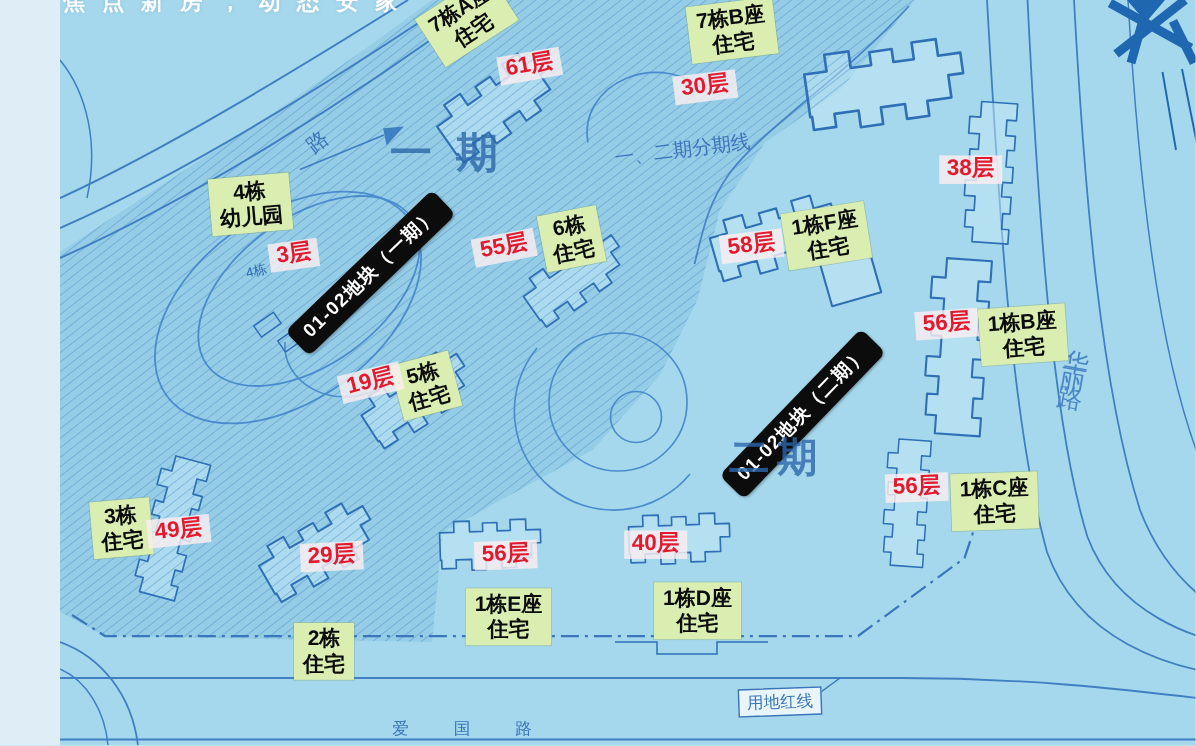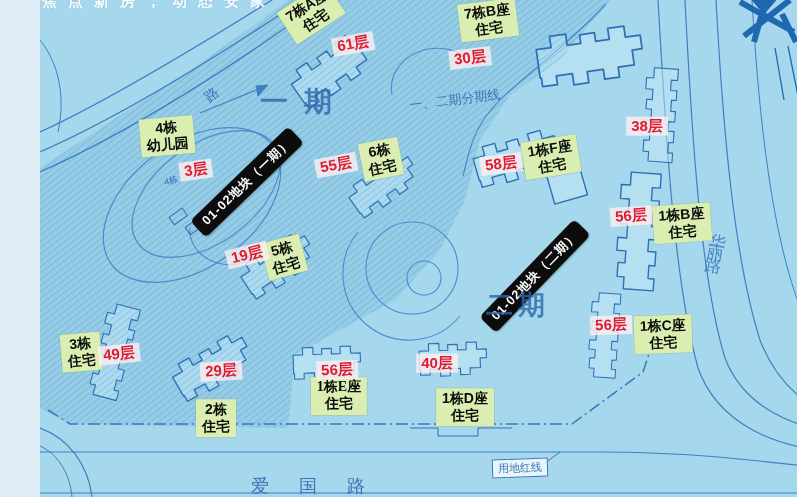--- a/index.html
+++ b/index.html
@@ -174,21 +174,21 @@
 
   <div class="banner" style="left:207px;top:182px;transform:translate(-50%,-50%) rotate(-44deg);">01-02地块（一期）</div>
   <div class="banner" style="left:495px;top:276px;transform:translate(-50%,-50%) rotate(-46deg);">01-02地块（二期）</div>
 
   <div class="phase" style="left:478px;top:305px;font-size:27px;letter-spacing:5px;transform:translate(-50%,-50%);">二期</div>
   <div class="phase" style="left:264px;top:102px;font-size:28px;letter-spacing:16px;transform:translate(-50%,-50%);">一期</div>
   <div class="maptext" style="left:415px;top:100px;font-size:13px;transform:translate(-50%,-50%) rotate(-7deg);">一、二期分期线</div>
 
   <div class="maptext" style="left:172px;top:95px;font-size:14px;transform:translate(-50%,-50%) rotate(-38deg);">路</div>
   <div class="maptext vert" style="left:678px;top:238px;transform:translate(-50%,-50%) rotate(10deg);">华丽路</div>
-  <div class="maptext" style="left:283px;top:486px;font-size:18px;letter-spacing:30px;transform:translate(-50%,-50%);">爱国路</div>
+  <div class="maptext" style="left:283px;top:486px;font-size:11px;letter-spacing:30px;transform:translate(-50%,-50%);">爱国路</div>
   <div class="redline-box" style="left:480px;top:468px;transform:translate(-50%,-50%) rotate(-2deg);">用地红线</div>
   <div class="maptext" style="left:131px;top:181px;font-size:9px;transform:translate(-50%,-50%) rotate(-15deg);color:#2f6cb3;">4栋</div>
 
   <div class="blabel" style="left:271px;top:13px;transform:translate(-50%,-50%) rotate(-33deg);">
     <div>7栋A座</div>
     <div>住宅</div>
   </div>
   <div class="blabel" style="left:448px;top:20px;transform:translate(-50%,-50%) rotate(-7deg);">
     <div>7栋B座</div>
     <div>住宅</div>
@@ -214,36 +214,36 @@
     <div>住宅</div>
   </div>
   <div class="blabel" style="left:623px;top:334px;transform:translate(-50%,-50%) rotate(-2deg);">
     <div>1栋C座</div>
     <div>住宅</div>
   </div>
   <div class="blabel" style="left:41px;top:352px;transform:translate(-50%,-50%) rotate(-5deg);">
     <div>3栋</div>
     <div>住宅</div>
   </div>
-  <div class="blabel" style="left:176px;top:418px;transform:translate(-50%,-50%);">
+  <div class="blabel" style="left:176px;top:434px;transform:translate(-50%,-50%);">
     <div>2栋</div>
     <div>住宅</div>
   </div>
-  <div class="blabel" style="left:299px;top:396px;transform:translate(-50%,-50%);font-family:Liberation Serif, serif;">
+  <div class="blabel" style="left:299px;top:411px;transform:translate(-50%,-50%);">
     <div>1栋E座</div>
     <div>住宅</div>
   </div>
   <div class="blabel" style="left:425px;top:407px;transform:translate(-50%,-50%);">
     <div>1栋D座</div>
     <div>住宅</div>
   </div>
 
   <div class="ftag" style="left:313px;top:44px;transform:translate(-50%,-50%) rotate(-10deg);">61层</div>
   <div class="ftag" style="left:430px;top:58px;transform:translate(-50%,-50%) rotate(-7deg);">30层</div>
-  <div class="ftag" style="left:607px;top:126px;transform:translate(-50%,-50%);">38层</div>
+  <div class="ftag" style="left:607px;top:113px;transform:translate(-50%,-50%);">38层</div>
   <div class="ftag" style="left:156px;top:170px;transform:translate(-50%,-50%) rotate(-8deg);">3层</div>
   <div class="ftag" style="left:296px;top:165px;transform:translate(-50%,-50%) rotate(-11deg);">55层</div>
   <div class="ftag" style="left:461px;top:164px;transform:translate(-50%,-50%) rotate(-7deg);">58层</div>
   <div class="ftag" style="left:591px;top:216px;transform:translate(-50%,-50%) rotate(-4deg);">56层</div>
   <div class="ftag" style="left:207px;top:255px;transform:translate(-50%,-50%) rotate(-14deg);">19层</div>
   <div class="ftag" style="left:571px;top:325px;transform:translate(-50%,-50%) rotate(-2deg);">56层</div>
   <div class="ftag" style="left:79px;top:354px;transform:translate(-50%,-50%) rotate(-6deg);">49层</div>
   <div class="ftag" style="left:181px;top:371px;transform:translate(-50%,-50%) rotate(-3deg);">29层</div>
   <div class="ftag" style="left:297px;top:370px;transform:translate(-50%,-50%) rotate(-2deg);">56层</div>
   <div class="ftag" style="left:397px;top:363px;transform:translate(-50%,-50%);">40层</div>

